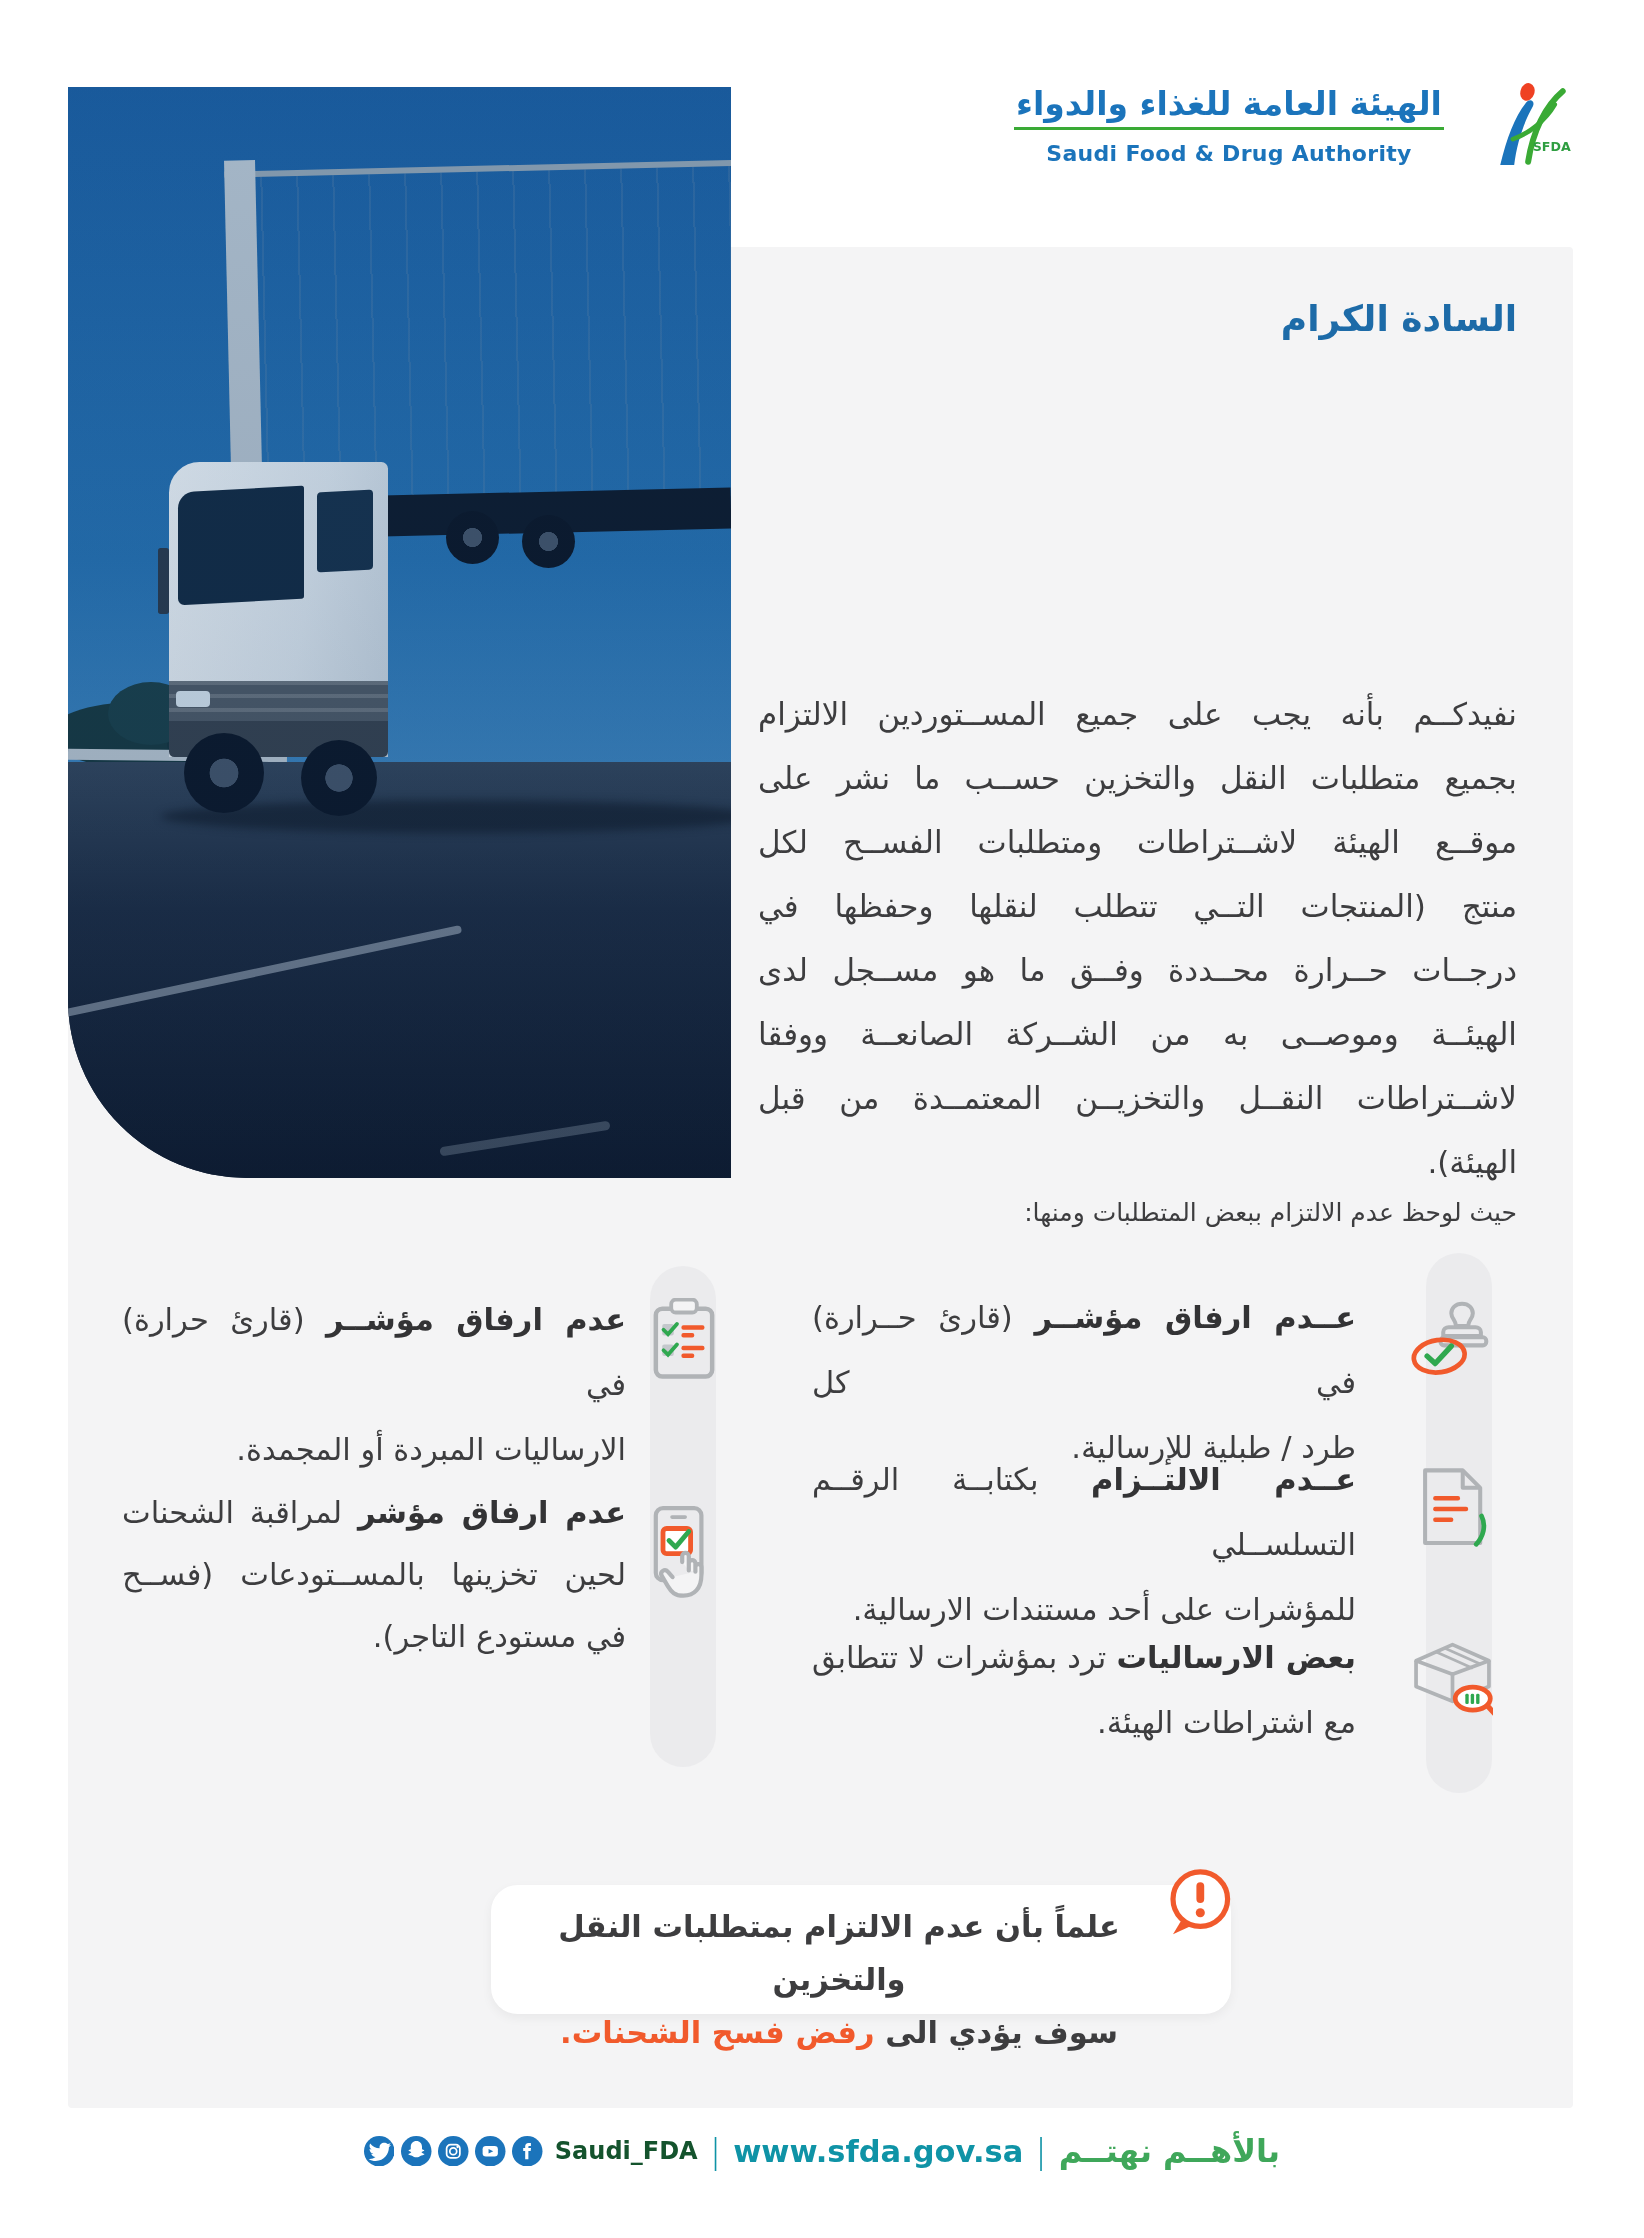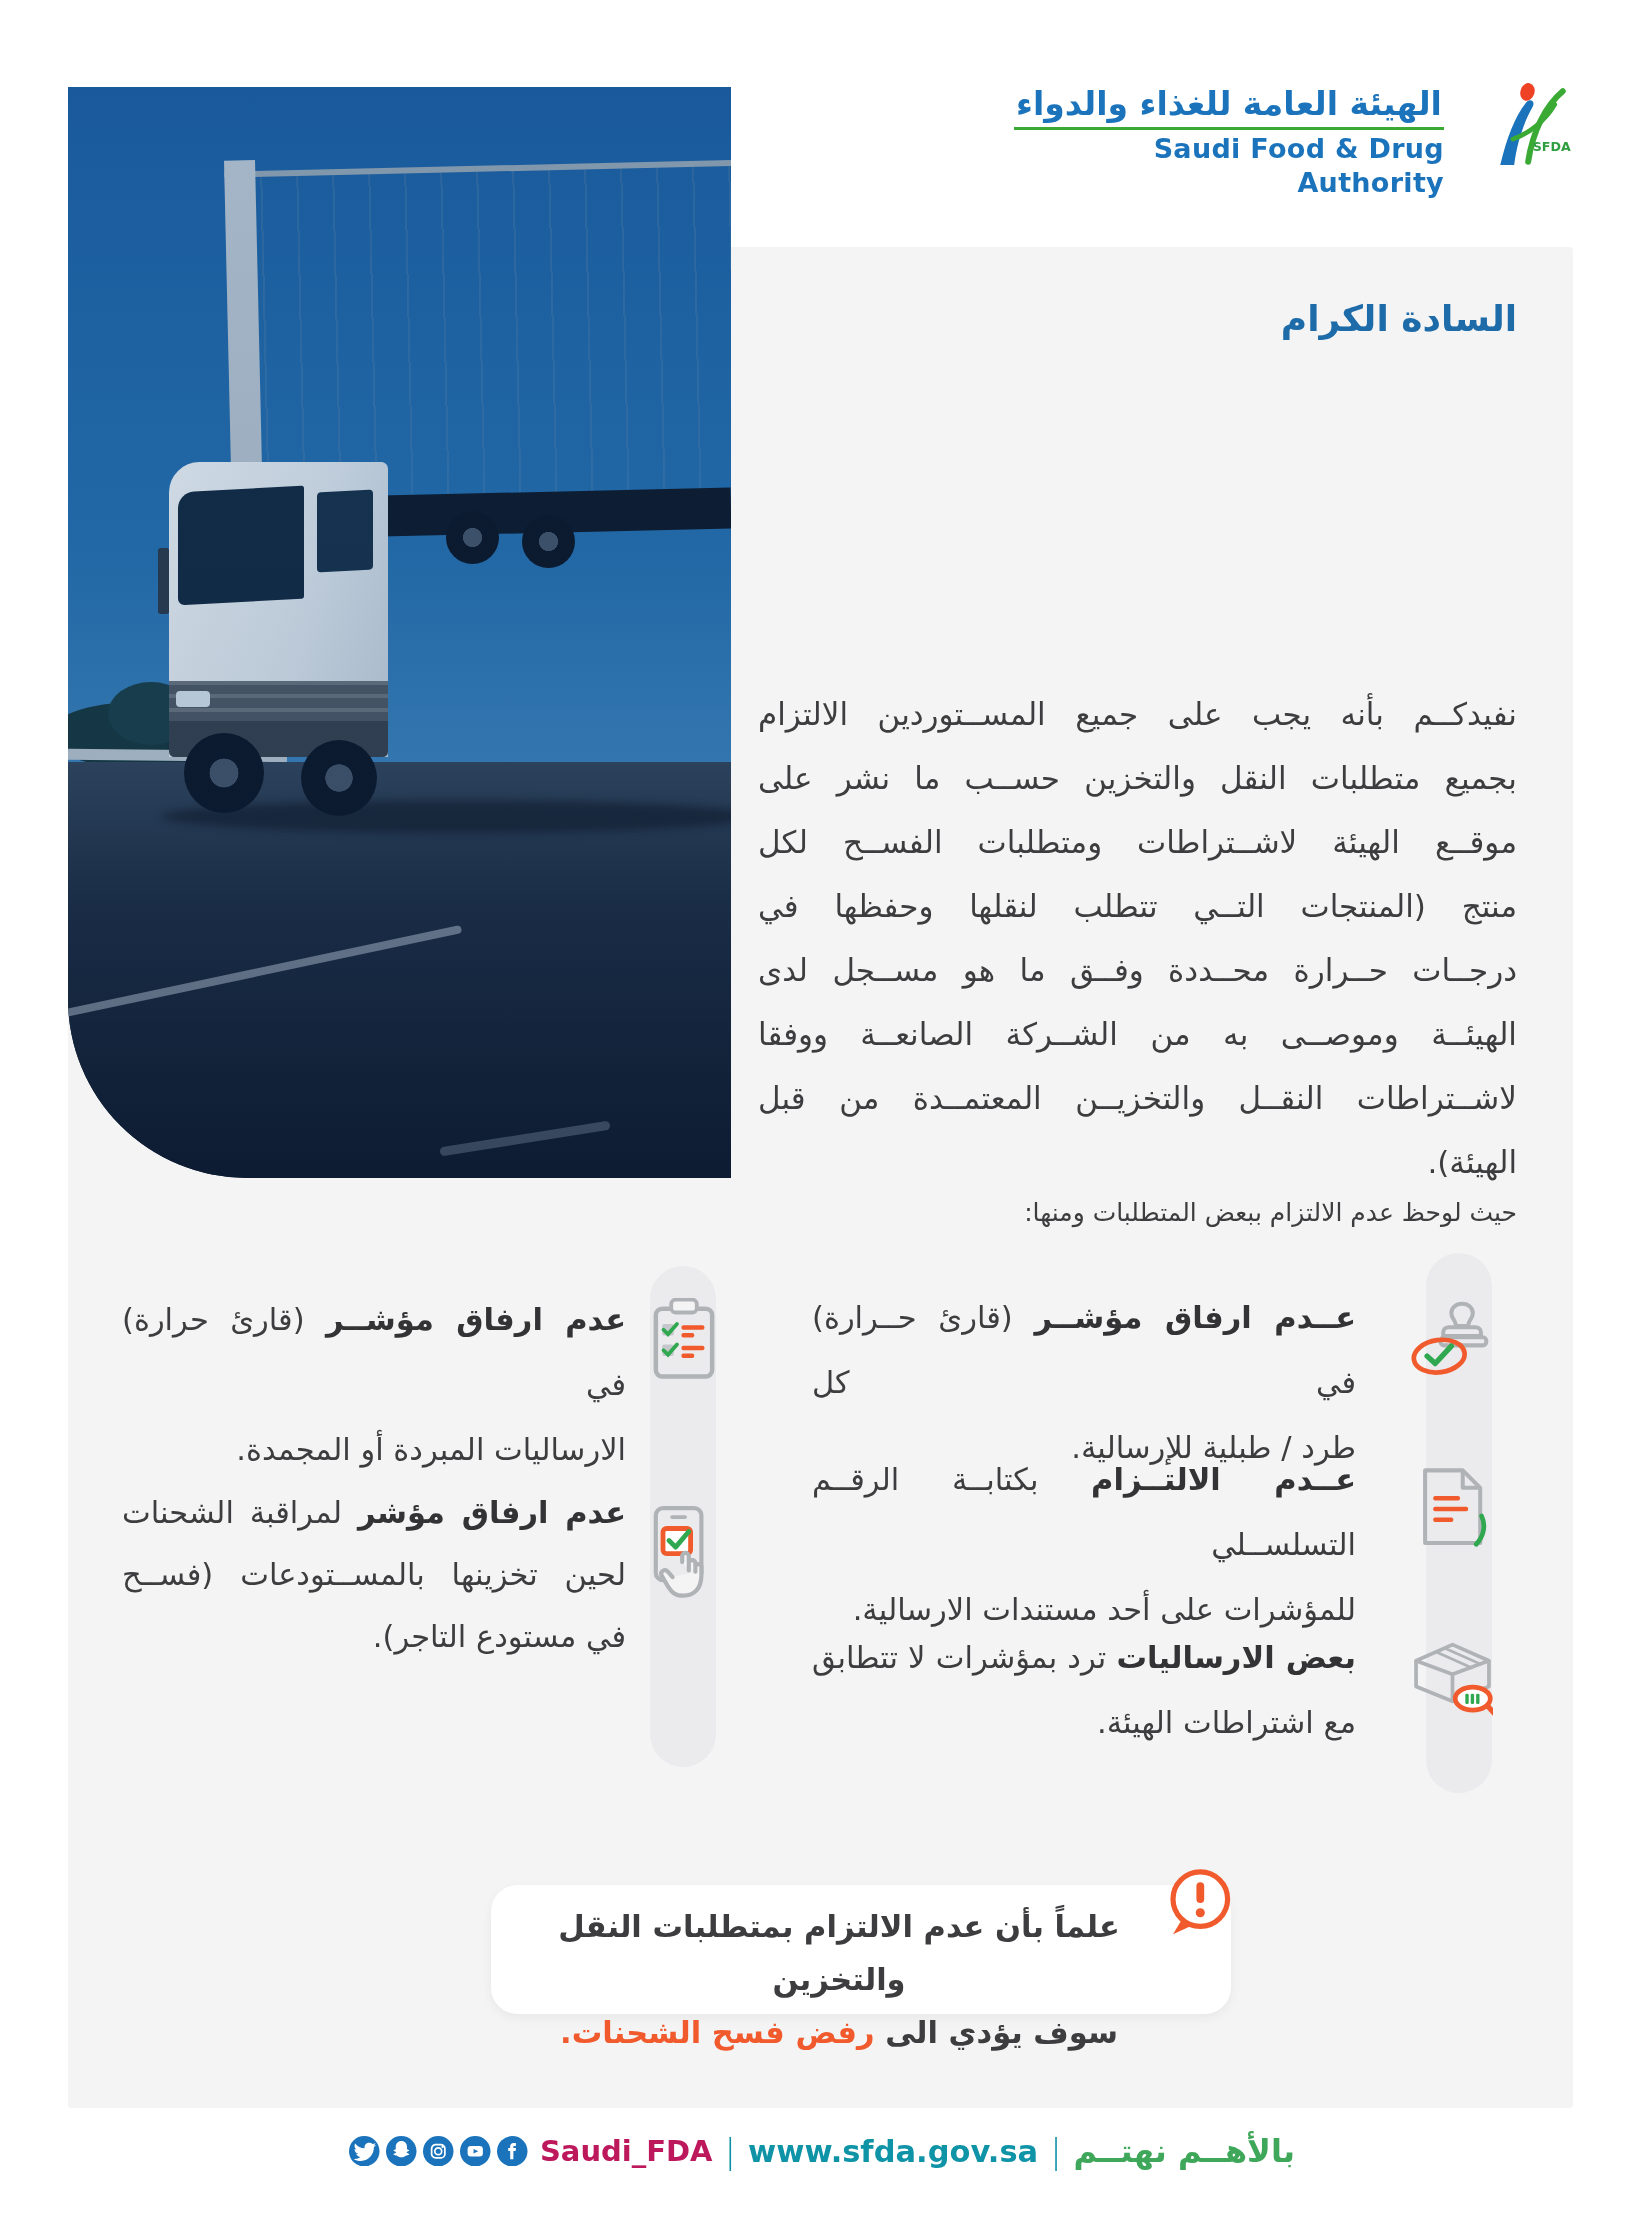--- a/index.html
+++ b/index.html
@@ -54,21 +54,21 @@
   .truck .cwf{left:116px;top:646px;width:80px;height:80px;}
   .truck .cwr{left:233px;top:653px;width:76px;height:76px;}
   .truck .shadow{position:absolute;left:93px;top:713px;width:597px;height:33px;border-radius:50%;
         background:rgba(4,10,20,.45);filter:blur(4px);}
   .truck .tint{position:absolute;inset:0;background:linear-gradient(180deg,rgba(18,70,130,.10),rgba(10,40,80,.22));}
 
   
   .logo-text{position:absolute;right:200px;top:85px;width:430px;text-align:center;color:#1b74bb;}
   .logo-ar{font-size:33px;font-weight:700;direction:rtl;line-height:38px;}
   .logo-rule{height:2.7px;background:#3aaa35;margin:4px 0 2.7px 0;}
-  .logo-en{font-size:27px;font-weight:700;letter-spacing:0.3px;line-height:34px;text-align:right;}
+  .logo-en{font-size:22px;font-weight:700;letter-spacing:0.3px;line-height:43px;}
   .logo-mark{position:absolute;left:1463px;top:81px;width:113px;height:85px;}
 
   
   .title{position:absolute;right:127px;top:298px;font-size:36px;font-weight:700;color:#1d6ba8;direction:rtl;}
   .body-block{position:absolute;right:127px;width:759px;direction:rtl;color:#3d3d3f;font-size:31px;line-height:64px;}
   .p1{top:412px;} .p2{top:682px;} .p3{top:1181px;font-size:25px;}
   .jl{text-align:justify;text-align-last:justify;}
   .rl{text-align:right;}
 
   
@@ -89,21 +89,21 @@
   .warntext{position:absolute;left:524px;top:1900px;width:630px;direction:rtl;text-align:center;
             color:#3d3d3f;font-size:30.5px;font-weight:700;line-height:53px;}
   .warntext .hl{color:#f15a2c;}
   .warnicon{position:absolute;left:1160px;top:1864px;width:78px;height:78px;}
 
   
   .footer{position:absolute;left:0;right:0;top:2128px;height:46px;display:flex;align-items:center;
           justify-content:center;gap:12px;}
   .socials{display:flex;gap:6.6px;align-items:center;}
   .soc{width:30.5px;height:30.5px;display:block;}
-  .handle{color:#be185d;font-size:29px;font-weight:700;}
+  .handle{color:#14532d;font-size:24px;font-weight:700;}
   .sep{color:#0f93a6;font-size:34px;font-weight:200;line-height:30.5px;}
   .site{color:#0f93a6;font-size:30.5px;font-weight:600;}
   .slogan{color:#3fa75a;font-size:32px;font-weight:700;direction:rtl;}
 </style>
 </head>
 <body>
 
 <div class="page">
 
   <div class="panel"></div>

